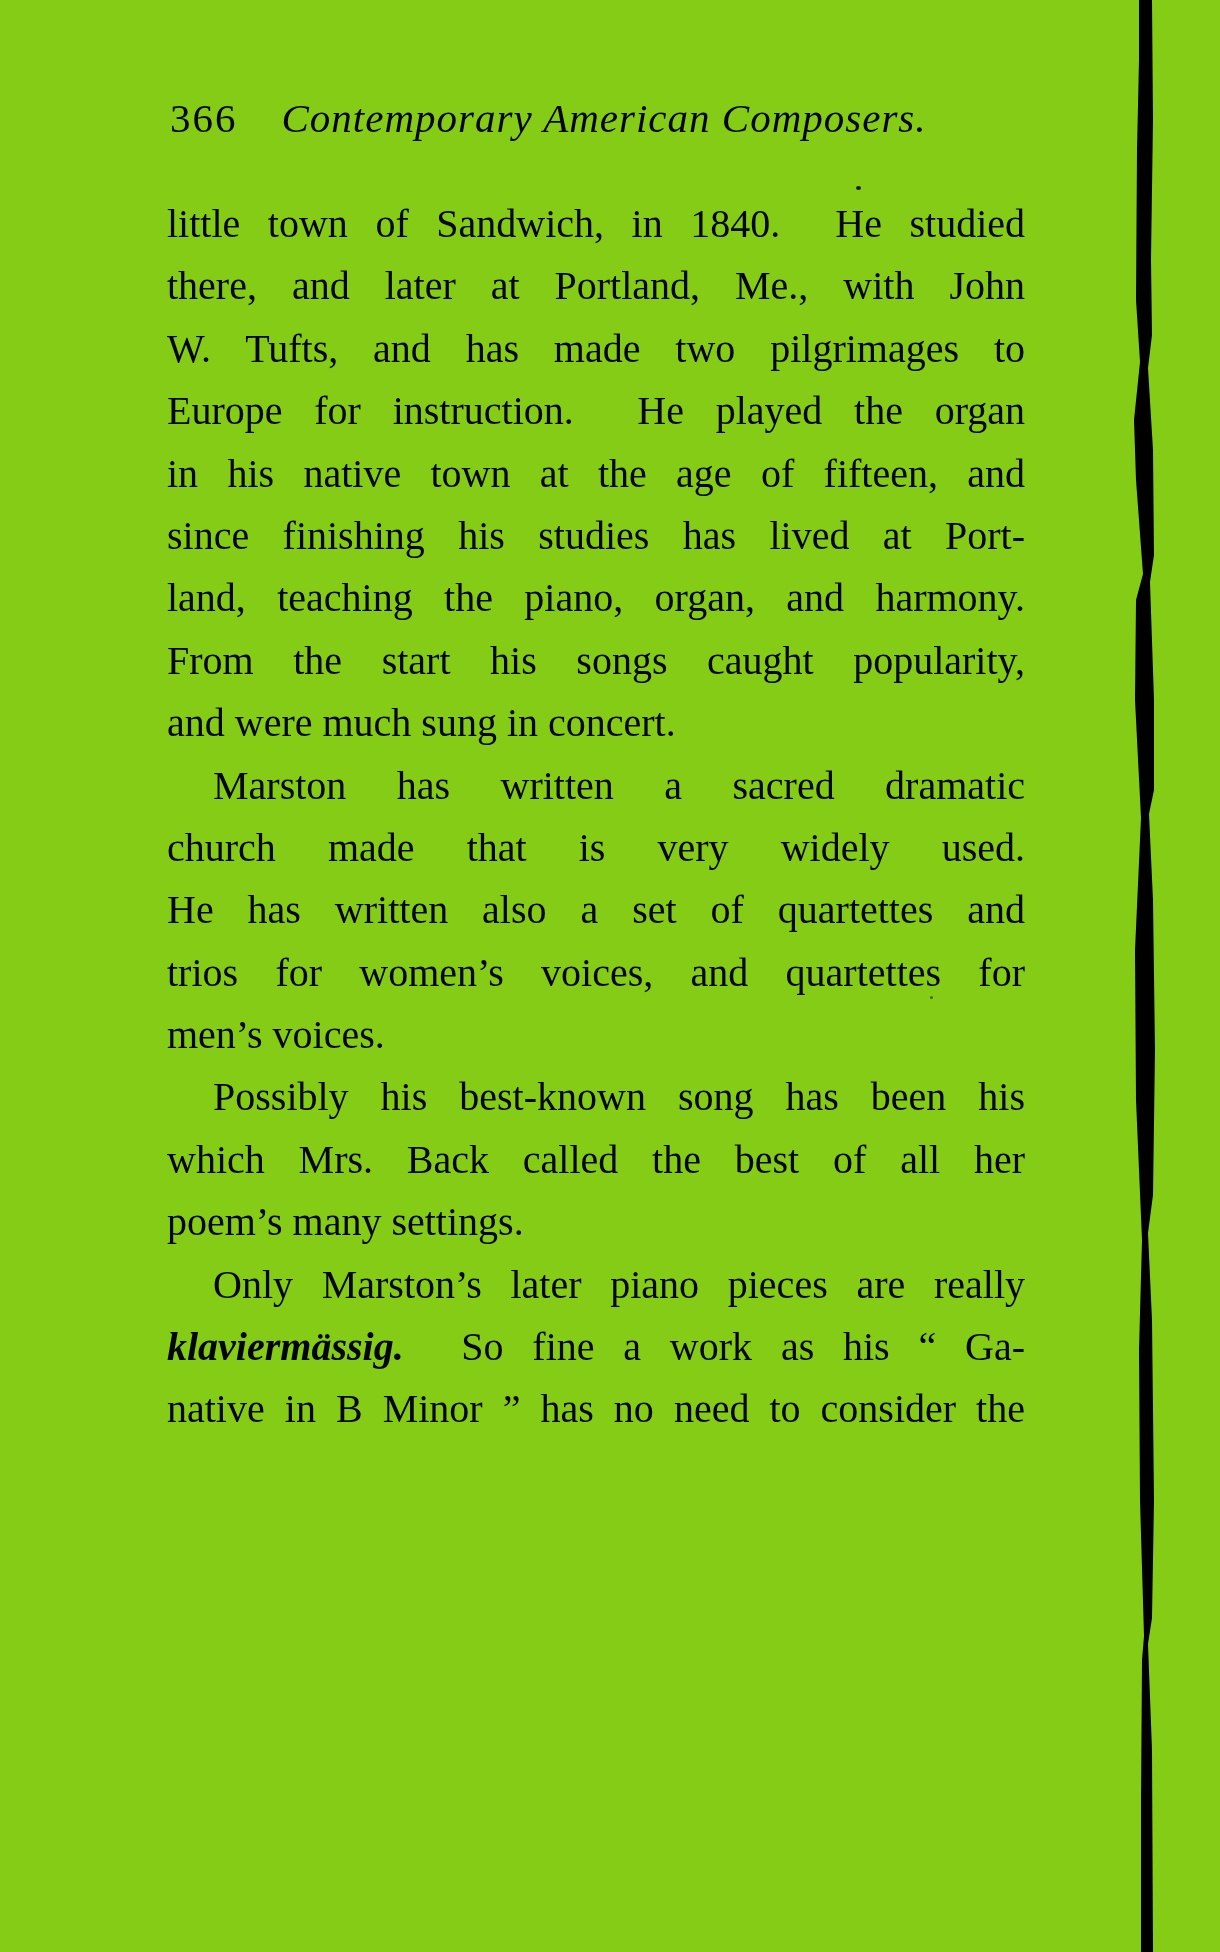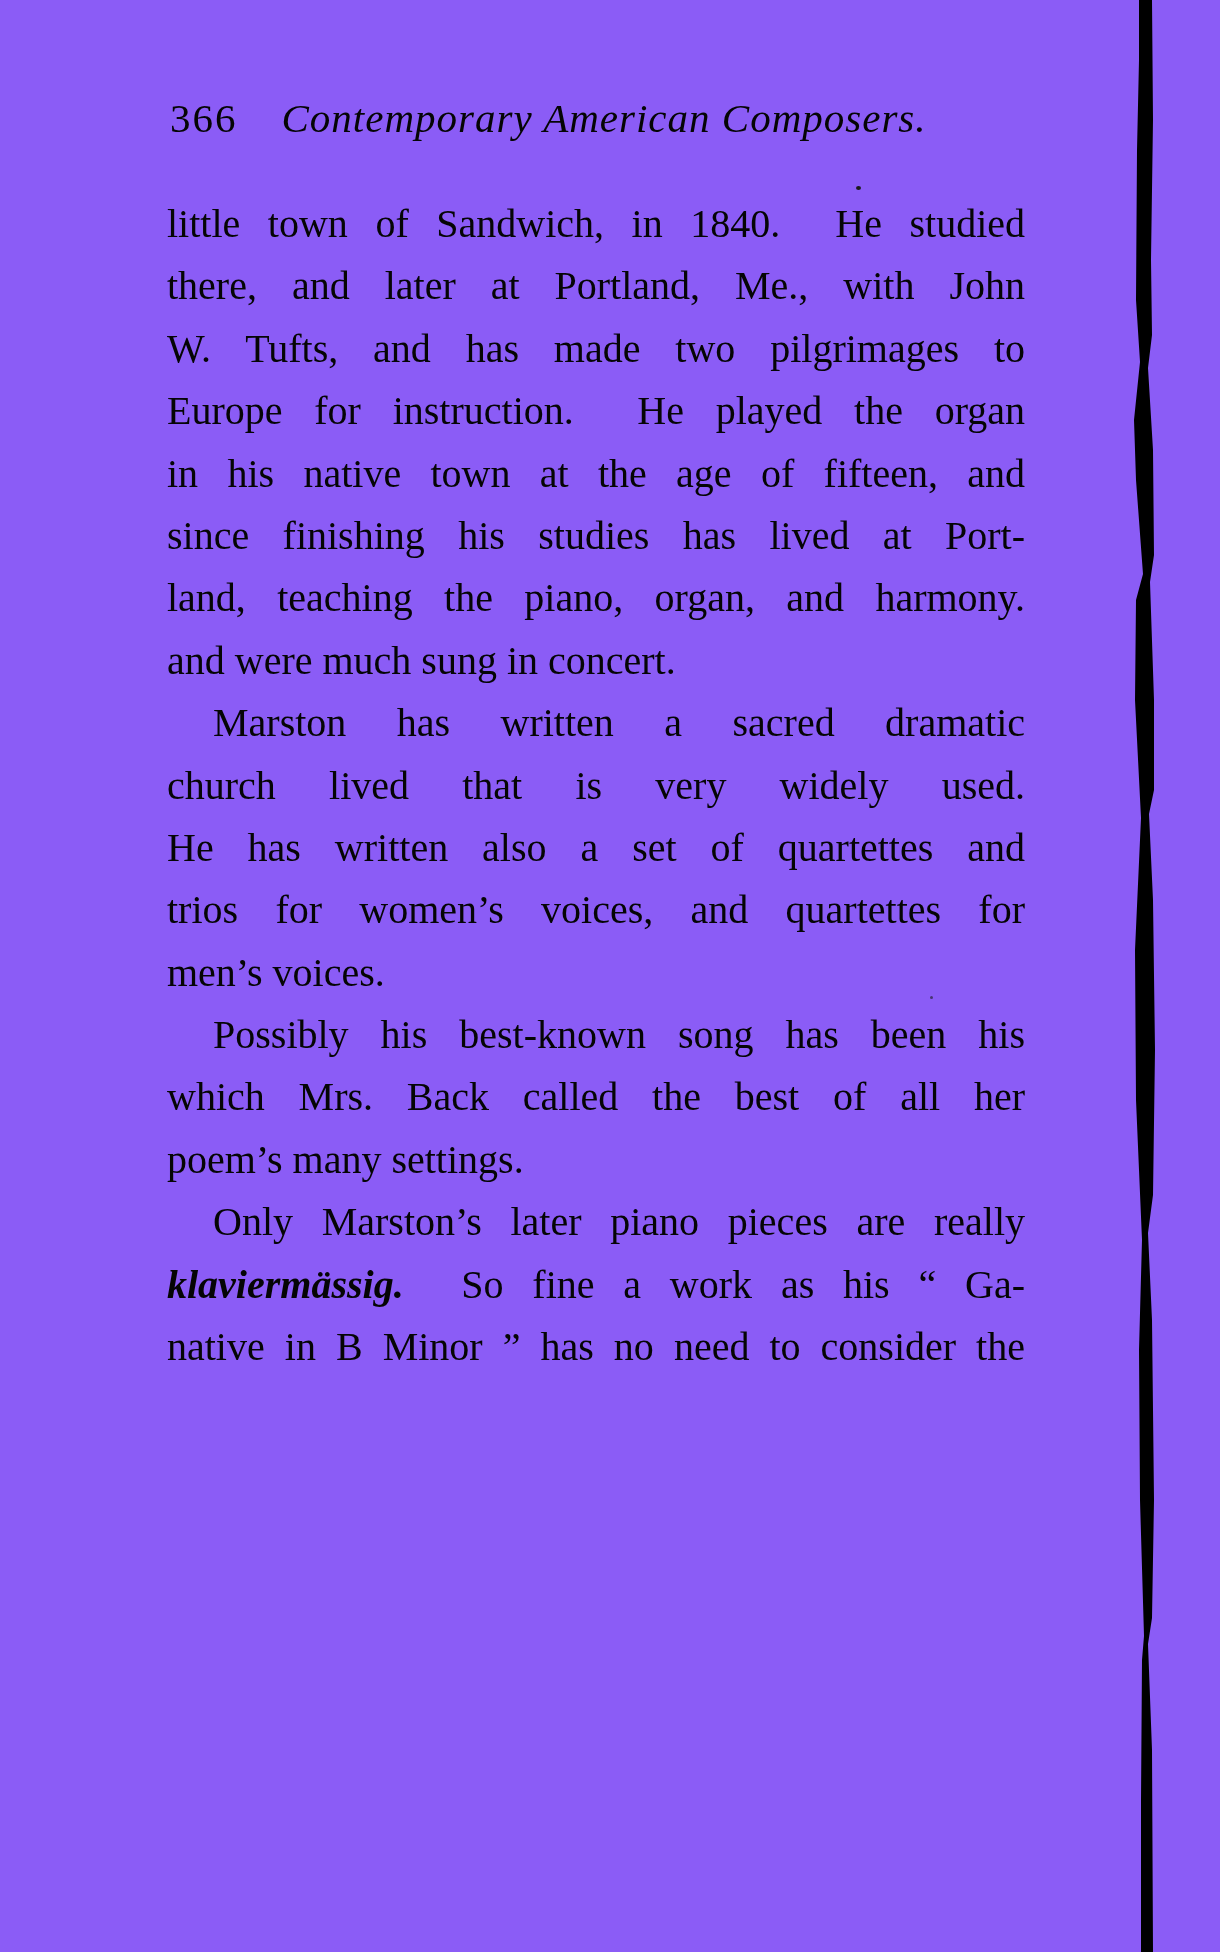--- a/index.html
+++ b/index.html
@@ -5,21 +5,21 @@
   html, body { margin: 0; padding: 0; }
   body {
     width: 1220px; height: 1952px;
     background: #ffffff;
     position: relative;
     overflow: hidden;
     font-family: "Liberation Serif", serif;
   }
   .page {
     position: absolute; inset: 0;
-    background: #8b5cf6;
+    background: #84cc16;
   }
   .running-head {
     position: absolute;
     left: 170px; top: 94px;
     width: 860px;
     font-size: 41px;
     color: #050505;
     white-space: nowrap;
   }
   .running-head .folio {
@@ -77,23 +77,24 @@
   </div>
 
   <div class="text-block" id="text-block">
       <div class="tline"><span>little town of Sandwich, in 1840.&nbsp; He studied</span></div>
       <div class="tline"><span>there, and later at Portland, Me., with John</span></div>
       <div class="tline"><span>W. Tufts, and has made two pilgrimages to</span></div>
       <div class="tline"><span>Europe for instruction.&nbsp; He played the organ</span></div>
       <div class="tline"><span>in his native town at the age of fifteen, and</span></div>
       <div class="tline"><span>since finishing his studies has lived at Port-</span></div>
       <div class="tline"><span>land, teaching the piano, organ, and harmony.</span></div>
+      <div class="tline"><span>From the start his songs caught popularity,</span></div>
       <div class="tline para-end"><span>and were much sung in concert.</span></div>
       <div class="tline indent"><span>Marston has written a sacred dramatic</span></div>
-      <div class="tline"><span>church lived that is very widely used.</span></div>
+      <div class="tline"><span>church made that is very widely used.</span></div>
       <div class="tline"><span>He has written also a set of quartettes and</span></div>
       <div class="tline"><span>trios for women’s voices, and quartettes for</span></div>
       <div class="tline para-end"><span>men’s voices.</span></div>
       <div class="tline indent"><span>Possibly his best-known song has been his</span></div>
       <div class="tline"><span>which Mrs. Back called the best of all her</span></div>
       <div class="tline para-end"><span>poem’s many settings.</span></div>
       <div class="tline indent"><span>Only Marston’s later piano pieces are really</span></div>
       <div class="tline"><span class="it">klaviermässig.</span><span>&nbsp; So fine a work as his “ Ga-</span></div>
       <div class="tline"><span>native in B Minor ” has no need to consider the</span></div>
     </div>

